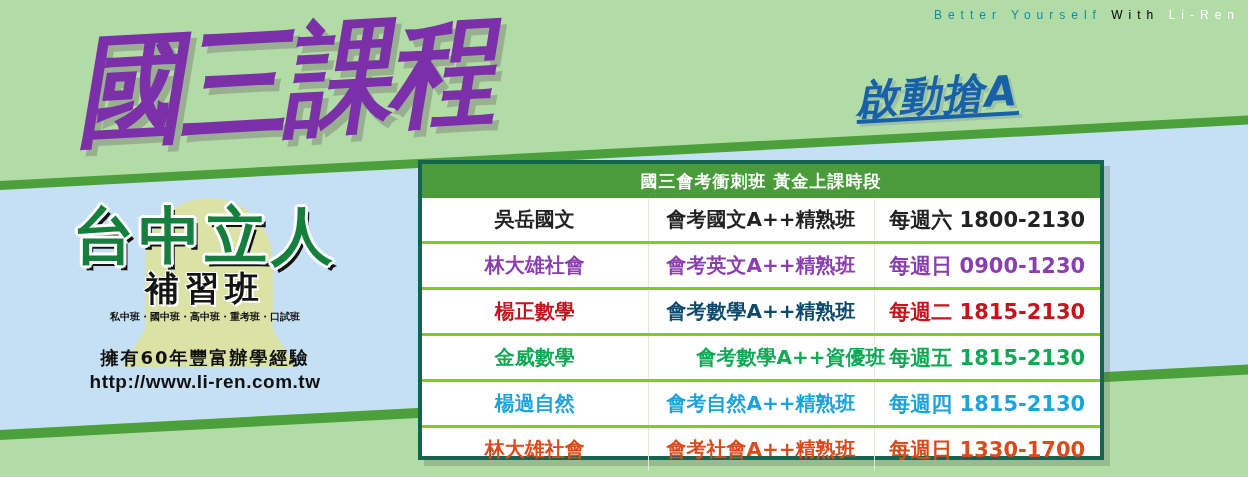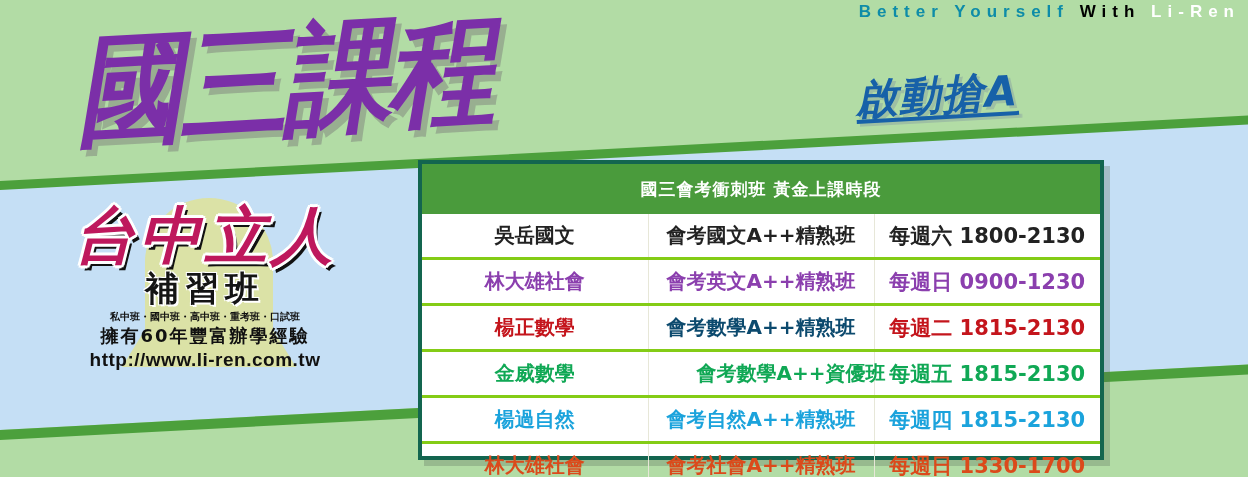--- a/index.html
+++ b/index.html
@@ -56,24 +56,24 @@
     width: 1340px;
     height: 10px;
     background: #4ca03c;
     transform: rotate(-3.0deg);
     transform-origin: left top;
   }
 
   
   .tagline {
     position: absolute;
-    top: 2px;
+    top: 8px;
     right: 8px;
-    font-size: 17px;
-    font-weight: bold;
+    font-size: 12px;
+    font-weight: normal;
     letter-spacing: 6px;
     white-space: nowrap;
   }
   .tag-a { color: #0e8ca8; }
   .tag-b { color: #000000; }
   .tag-c { color: #ffffff; }
 
   
   .main-title {
     position: absolute;
@@ -136,22 +136,21 @@
     background: #dbe2a6;
     clip-path: polygon(22% 0, 78% 0, 100% 100%, 0% 100%);
     z-index: 0;
   }
   .logo-main {
     position: relative;
     z-index: 2;
     font-family: "DejaVu Sans", sans-serif;
     font-size: 62px;
     font-weight: bold;
-    font-style: italic;
-    color: #be185d;
+    color: #15803d;
     letter-spacing: 4px;
     line-height: 1.0;
     white-space: nowrap;
     text-shadow:
       -2px -2px 0 #fff,  2px -2px 0 #fff,
       -2px  2px 0 #fff,  2px  2px 0 #fff,
       -3px  0   0 #fff,  3px  0   0 #fff,
        0   -3px 0 #fff,  0    3px 0 #fff,
        4px  5px 0 #111;
   }
@@ -178,20 +177,21 @@
     font-family: "DejaVu Sans", sans-serif;
     font-size: 10px;
     font-weight: bold;
     color: #111;
     letter-spacing: 0px;
     white-space: nowrap;
   }
   .logo-exp {
     position: relative;
     z-index: 2;
+    margin-top: 22px;
     font-family: "DejaVu Sans", sans-serif;
     font-size: 18px;
     font-weight: bold;
     color: #111;
     letter-spacing: 2px;
     white-space: nowrap;
   }
   .logo-url {
     position: relative;
     z-index: 2;
@@ -230,21 +230,21 @@
     table-layout: fixed;
   }
   table.schedule th {
     background: #4a9b3c;
     color: #ffffff;
     font-family: "DejaVu Sans", sans-serif;
     font-size: 17px;
     font-weight: bold;
     letter-spacing: 1px;
     height: 34px;
-    padding: 8px;
+    padding: 0;
     text-align: center;
   }
   table.schedule td {
     font-family: "DejaVu Sans", sans-serif;
     font-weight: bold;
     text-align: center;
     border-bottom: 3px solid #84cc16;
     padding: 0;
     height: 43px;
     white-space: nowrap;

